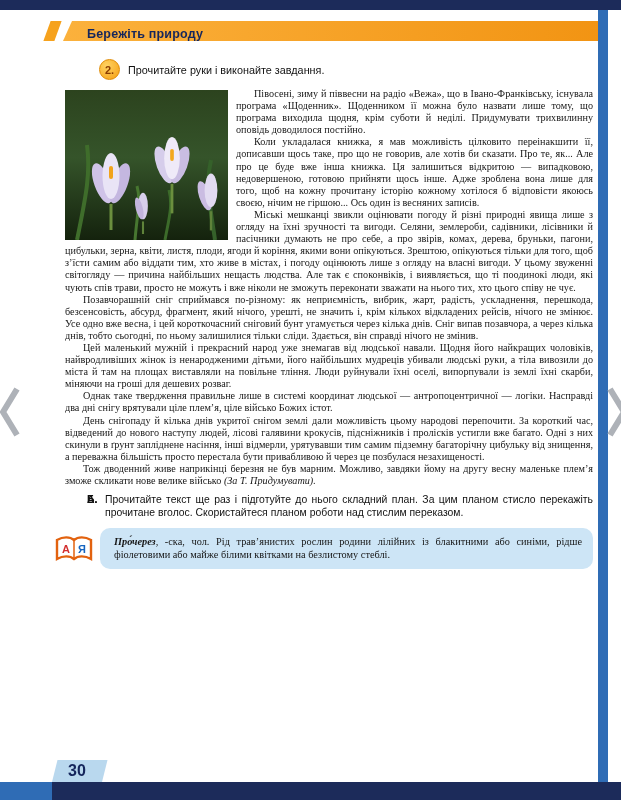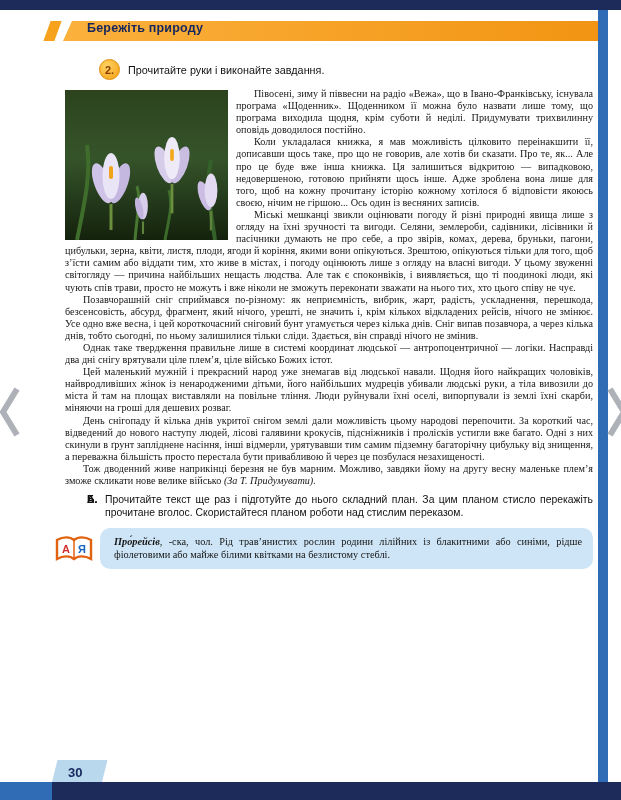--- a/index.html
+++ b/index.html
@@ -8,38 +8,38 @@
     font-family:"Liberation Serif", serif; overflow:hidden; margin:0 auto;
   }
   
   .topbar { position:absolute; top:0; left:0; width:621px; height:10px; background:#1c2b5a; }
   
   .header-chip { position:absolute; top:21px; left:47px; width:11px; height:20px; background:#f6a21d; transform:skewX(-20deg); }
   .headerbar {
     position:absolute; top:21px; left:63px; right:23px; height:20px;
     background:linear-gradient(90deg,#fbb13c,#f29413);
     clip-path:polygon(9px 0, 100% 0, 100% 100%, 0 100%);
-    display:flex; align-items:flex-start;
+    display:flex; align-items:flex-end;
   }
   .headerbar .title {
     font-family:"Liberation Sans", sans-serif; font-weight:bold; font-size:12.5px;
     color:#15265c; padding-left:24px; letter-spacing:0.2px;
   }
   
   .rightstripe { position:absolute; top:10px; right:13px; width:10px; height:772px; background:#2f6cb5; }
   
   .bottombar { position:absolute; bottom:0; left:0; width:621px; height:18px; background:#1c2b5a; }
   .bottombar-left { position:absolute; bottom:0; left:0; width:52px; height:18px; background:#2f6cb5; }
   .pagetab {
     position:absolute; bottom:18px; left:52px; width:50px; height:22px;
     background:#b9d8ee; transform:skewX(-14deg); transform-origin:bottom left;
   }
   .pagenum {
     position:absolute; bottom:20px; left:68px; font-family:"Liberation Sans",sans-serif;
-    font-weight:bold; font-size:13px; color:#15265c;
+    font-weight:bold; font-size:16px; color:#15265c;
   }
   
   .nav-left { position:absolute; left:0px; top:386px; }
   .nav-right { position:absolute; right:-6px; top:386px; }
   
   .content { position:absolute; left:65px; top:59px; width:528px; }
   .exercise {
     display:flex; align-items:center; gap:8px; margin:0 0 8px 34px;
     font-family:"Liberation Sans",sans-serif; font-size:10.8px; color:#111;
   }
@@ -127,22 +127,22 @@
             <ellipse cx="0" cy="0" rx="7" ry="19" fill="#d8cfec"></ellipse>
             <ellipse cx="-6" cy="2" rx="5" ry="16" transform="rotate(-14)" fill="#c2b4dd"></ellipse>
           </g>
         </svg>
       </div>
 
       <p class="para">Півосені, зиму й піввесни на радіо «Вежа», що в Івано-Франківську, існувала програма «Щоденник». Щоденником її можна було назвати лише тому, що програма виходила щодня, крім суботи й неділі. Придумувати трихвилинну оповідь доводилося постійно.</p>
       <p class="para">Коли укладалася книжка, я мав можливість цілковито переінакшити її, дописавши щось таке, про що не говорив, але хотів би сказати. Про те, як... Але про це буде вже інша книжка. Ця залишиться відкритою — випадковою, недовершеною, готовою прийняти щось інше. Адже зроблена вона лише для того, щоб на кожну прочитану історію кожному хотілося б відповісти якоюсь своєю, нічим не гіршою... Ось один із весняних записів.</p>
       <p class="para">Міські мешканці звикли оцінювати погоду й різні природні явища лише з огляду на їхні зручності та вигоди. Селяни, землероби, садівники, лісівники й пасічники думають не про себе, а про звірів, комах, дерева, бруньки, пагони, цибульки, зерна, квіти, листя, плоди, ягоди й коріння, якими вони опікуються. Зрештою, опікуються тільки для того, щоб з’їсти самим або віддати тим, хто живе в містах, і погоду оцінюють лише з огляду на власні вигоди. У цьому звуженні світогляду — причина найбільших нещасть людства. Але так є споконвіків, і виявляється, що ті поодинокі люди, які чують спів трави, просто не можуть і вже ніколи не зможуть переконати зважати на нього тих, хто цього співу не чує.</p>
       <p class="para">Позавчорашній сніг сприймався по-різному: як неприємність, вибрик, жарт, радість, ускладнення, перешкода, безсенсовість, абсурд, фрагмент, який нічого, урешті, не значить і, крім кількох відкладених рейсів, нічого не змінює. Усе одно вже весна, і цей короткочасний сніговий бунт угамується через кілька днів. Сніг випав позавчора, а через кілька днів, тобто сьогодні, по ньому залишилися тільки сліди. Здається, він справді нічого не змінив.</p>
+      <p class="para">Цей маленький мужній і прекрасний народ уже знемагав від людської навали. Щодня його найкращих чоловіків, найвродливіших жінок із ненародженими дітьми, його найбільших мудреців убивали людські руки, а тіла вивозили до міста й там на площах виставляли на повільне тління. Люди руйнували їхні оселі, випорпували із землі їхні скарби, міняючи на гроші для дешевих розваг.</p>
       <p class="para">Однак таке твердження правильне лише в системі координат людської — антропоцентричної — логіки. Насправді два дні снігу врятували ціле плем’я, ціле військо Божих істот.</p>
-      <p class="para">Цей маленький мужній і прекрасний народ уже знемагав від людської навали. Щодня його найкращих чоловіків, найвродливіших жінок із ненародженими дітьми, його найбільших мудреців убивали людські руки, а тіла вивозили до міста й там на площах виставляли на повільне тління. Люди руйнували їхні оселі, випорпували із землі їхні скарби, міняючи на гроші для дешевих розваг.</p>
       <p class="para">День снігопаду й кілька днів укритої снігом землі дали можливість цьому народові перепочити. За короткий час, відведений до нового наступу людей, лісові галявини крокусів, підсніжників і пролісків устигли вже багато. Одні з них скинули в ґрунт запліднене насіння, інші відмерли, урятувавши тим самим підземну багаторічну цибульку від знищення, а переважна більшість просто перестала бути привабливою й через це позбулася незахищеності.</p>
       <p class="para">
         <span>Тож дводенний живе наприкінці березня не був марним. Можливо, завдяки йому на другу весну маленьке плем’я зможе скликати нове велике військо</span>
         <span class="src">(За Т. Придумувати).</span>
       </p>
     </div>
 
     <div class="tasks">
       <div class="task">
         <span class="task-label">А.</span>
@@ -156,21 +156,21 @@
     <div class="glossary">
       <div class="book-icon">
         <svg width="40" height="28" viewBox="0 0 40 28">
           <path d="M3,5 C9,1.5 16,1.5 20,5 C24,1.5 31,1.5 37,5 L37,24 C31,20.5 24,20.5 20,24 C16,20.5 9,20.5 3,24 Z" fill="#ffffff" stroke="#e2620f" stroke-width="2.4"></path>
           <line x1="20" y1="5" x2="20" y2="24" stroke="#e2620f" stroke-width="1.5"></line>
           <text x="8" y="18" font-family="Liberation Sans, sans-serif" font-size="11" font-weight="bold" fill="#d32f2f">А</text>
           <text x="24" y="18" font-family="Liberation Sans, sans-serif" font-size="11" font-weight="bold" fill="#1565c0">Я</text>
         </svg>
       </div>
       <div class="gloss-entry">
-        <span class="gloss-term">Про́рейсів</span><span>, -ска, чол. </span><span>Рід трав’янистих рослин родини лілійних із блакитними або синіми, рідше фіолетовими або майже білими квітками на безлистому стеблі.</span>
+        <span class="gloss-term">Про́через</span><span>, -ска, чол. </span><span>Рід трав’янистих рослин родини лілійних із блакитними або синіми, рідше фіолетовими або майже білими квітками на безлистому стеблі.</span>
       </div>
     </div>
 
   </div>
 
   <div class="nav-left">
     <svg width="20" height="52" viewBox="0 0 20 52">
       <polyline points="17,3 3,26 17,49" fill="none" stroke="#aeb2b8" stroke-width="6"></polyline>
     </svg>
   </div>

